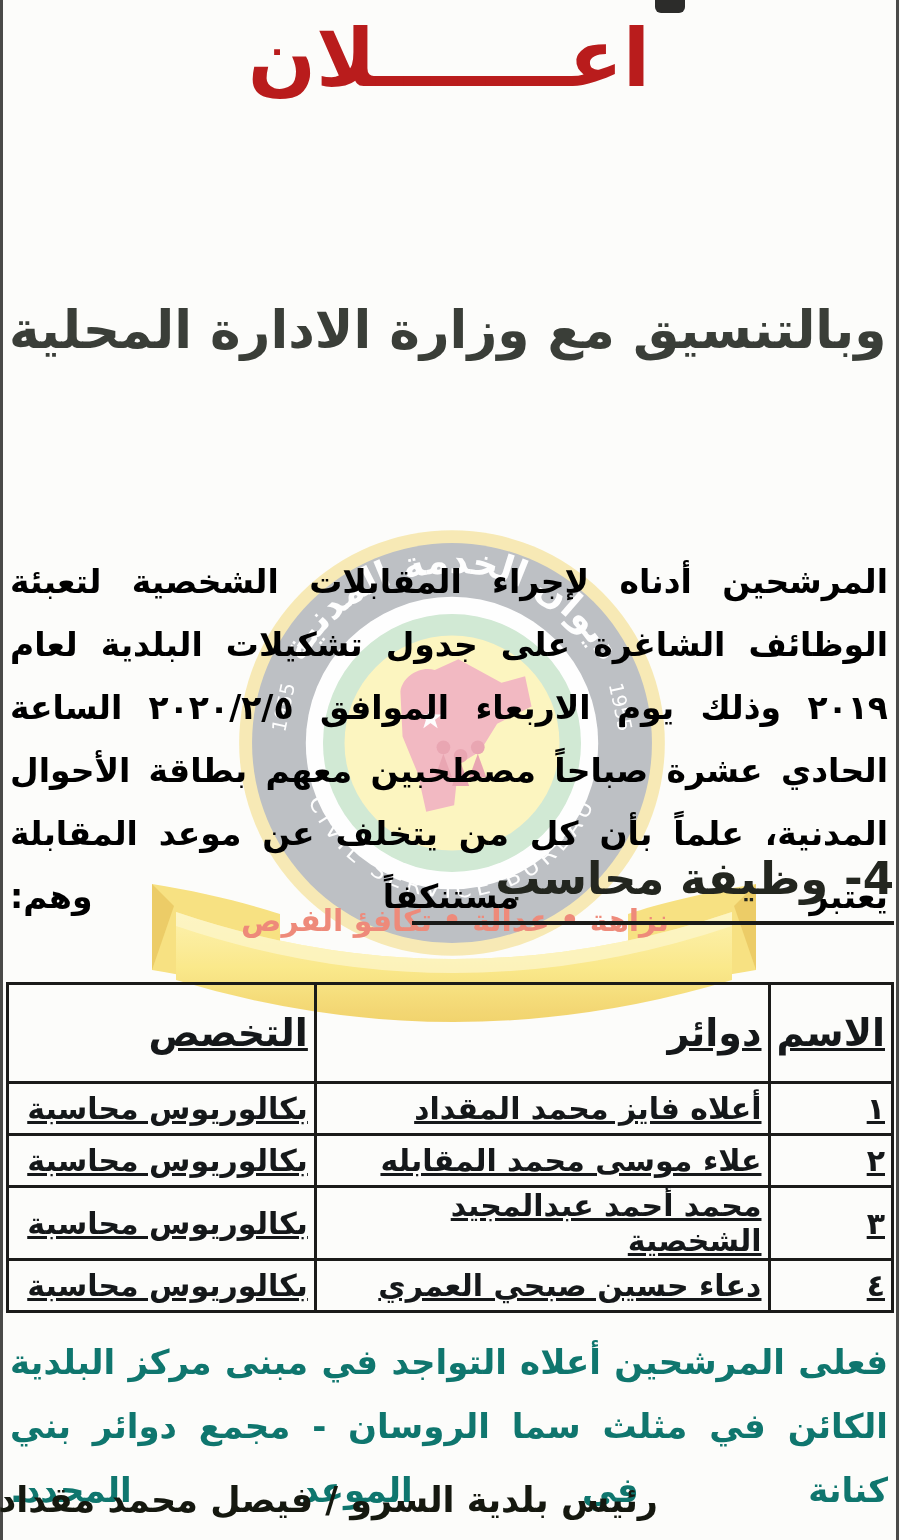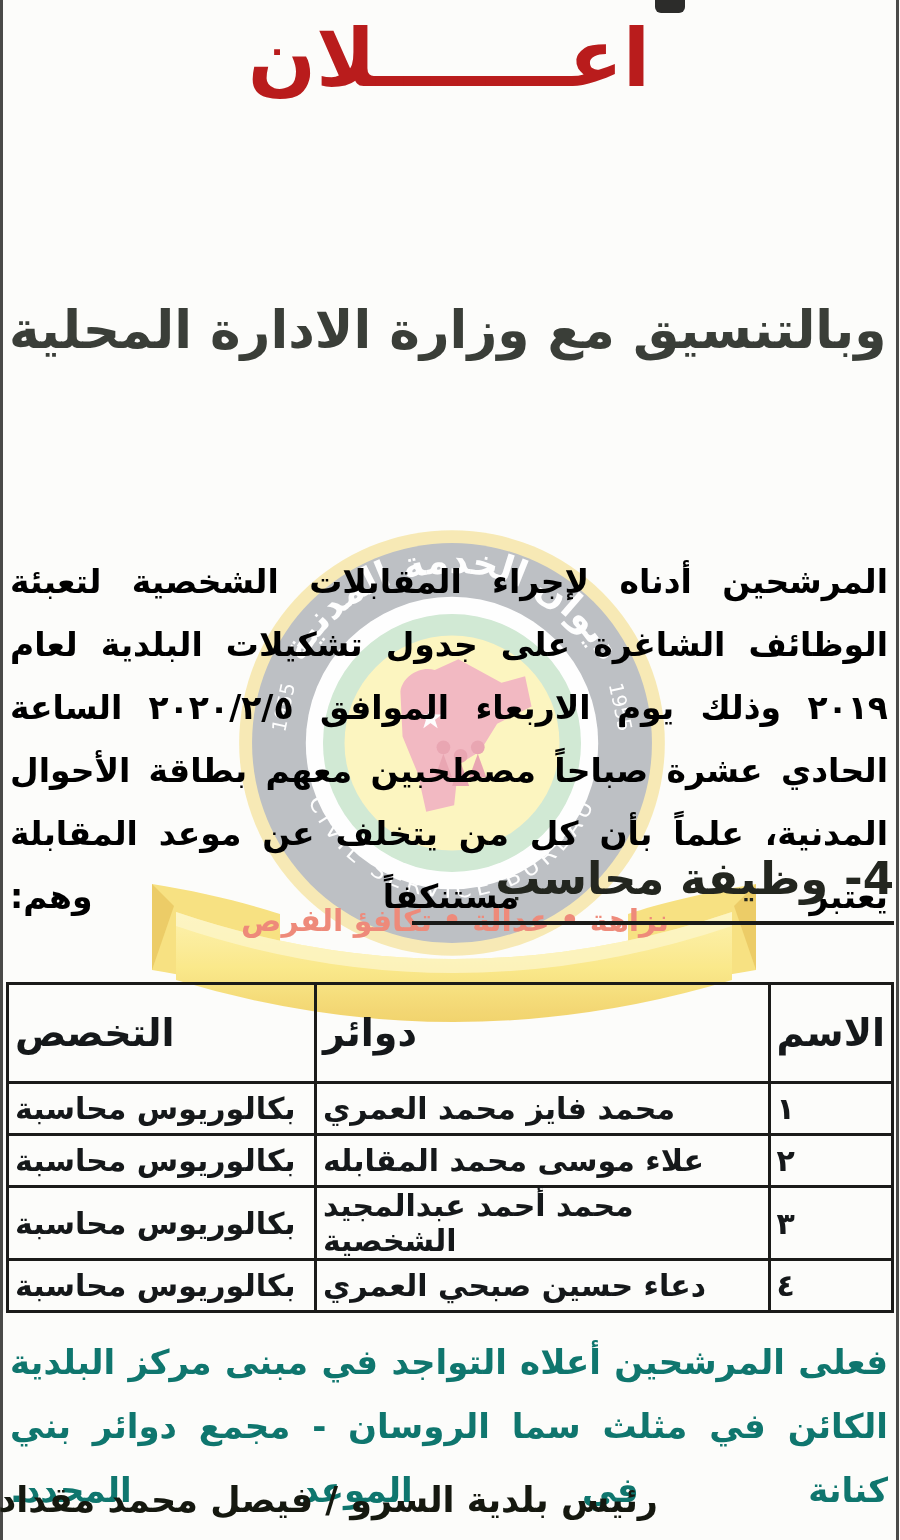--- a/index.html
+++ b/index.html
@@ -40,22 +40,22 @@
     position:absolute;top:850px;right:6px;width:482px;
     font-size:45px;font-weight:bold;color:#23261f;text-align:right;
     padding-bottom:12px;border-bottom:4px solid #1a1a18;line-height:1.3;
   }
 
   table.candidates{
     position:absolute;top:982px;left:6px;width:888px;
     border-collapse:collapse;background:transparent;color:#15181a;
   }
   table.candidates th, table.candidates td{
-    border:3px solid #1b1b19;text-align:left;vertical-align:middle;
-    font-weight:bold;padding:0 6px;
+    border:3px solid #1b1b19;text-align:right;vertical-align:middle;
+    font-weight:bold;padding:0 6px;text-decoration:underline;
   }
   table.candidates th{height:96px;font-size:38px;}
   table.candidates td{height:49px;font-size:30px;}
   col.c-num{width:110px;} col.c-name{width:465px;} col.c-spec{width:313px;}
 
   .footer-par{
     top:1330px;font-size:34px;line-height:64px;font-weight:bold;color:#0f766e;
     text-align:justify;text-align-last:justify;
   }
   .signature{
@@ -139,21 +139,21 @@
     <thead>
       <tr>
         <th>الاسم</th>
         <th>دوائر</th>
         <th>التخصص</th>
       </tr>
     </thead>
     <tbody>
       <tr>
         <td>١</td>
-        <td>محمد فايز محمد العمري</td>
+        <td>أعلاه فايز محمد المقداد</td>
         <td>بكالوريوس محاسبة</td>
       </tr>
       <tr>
         <td>٢</td>
         <td>علاء موسى محمد المقابله</td>
         <td>بكالوريوس محاسبة</td>
       </tr>
       <tr>
         <td>٣</td>
         <td>محمد أحمد عبدالمجيد الشخصية</td>

